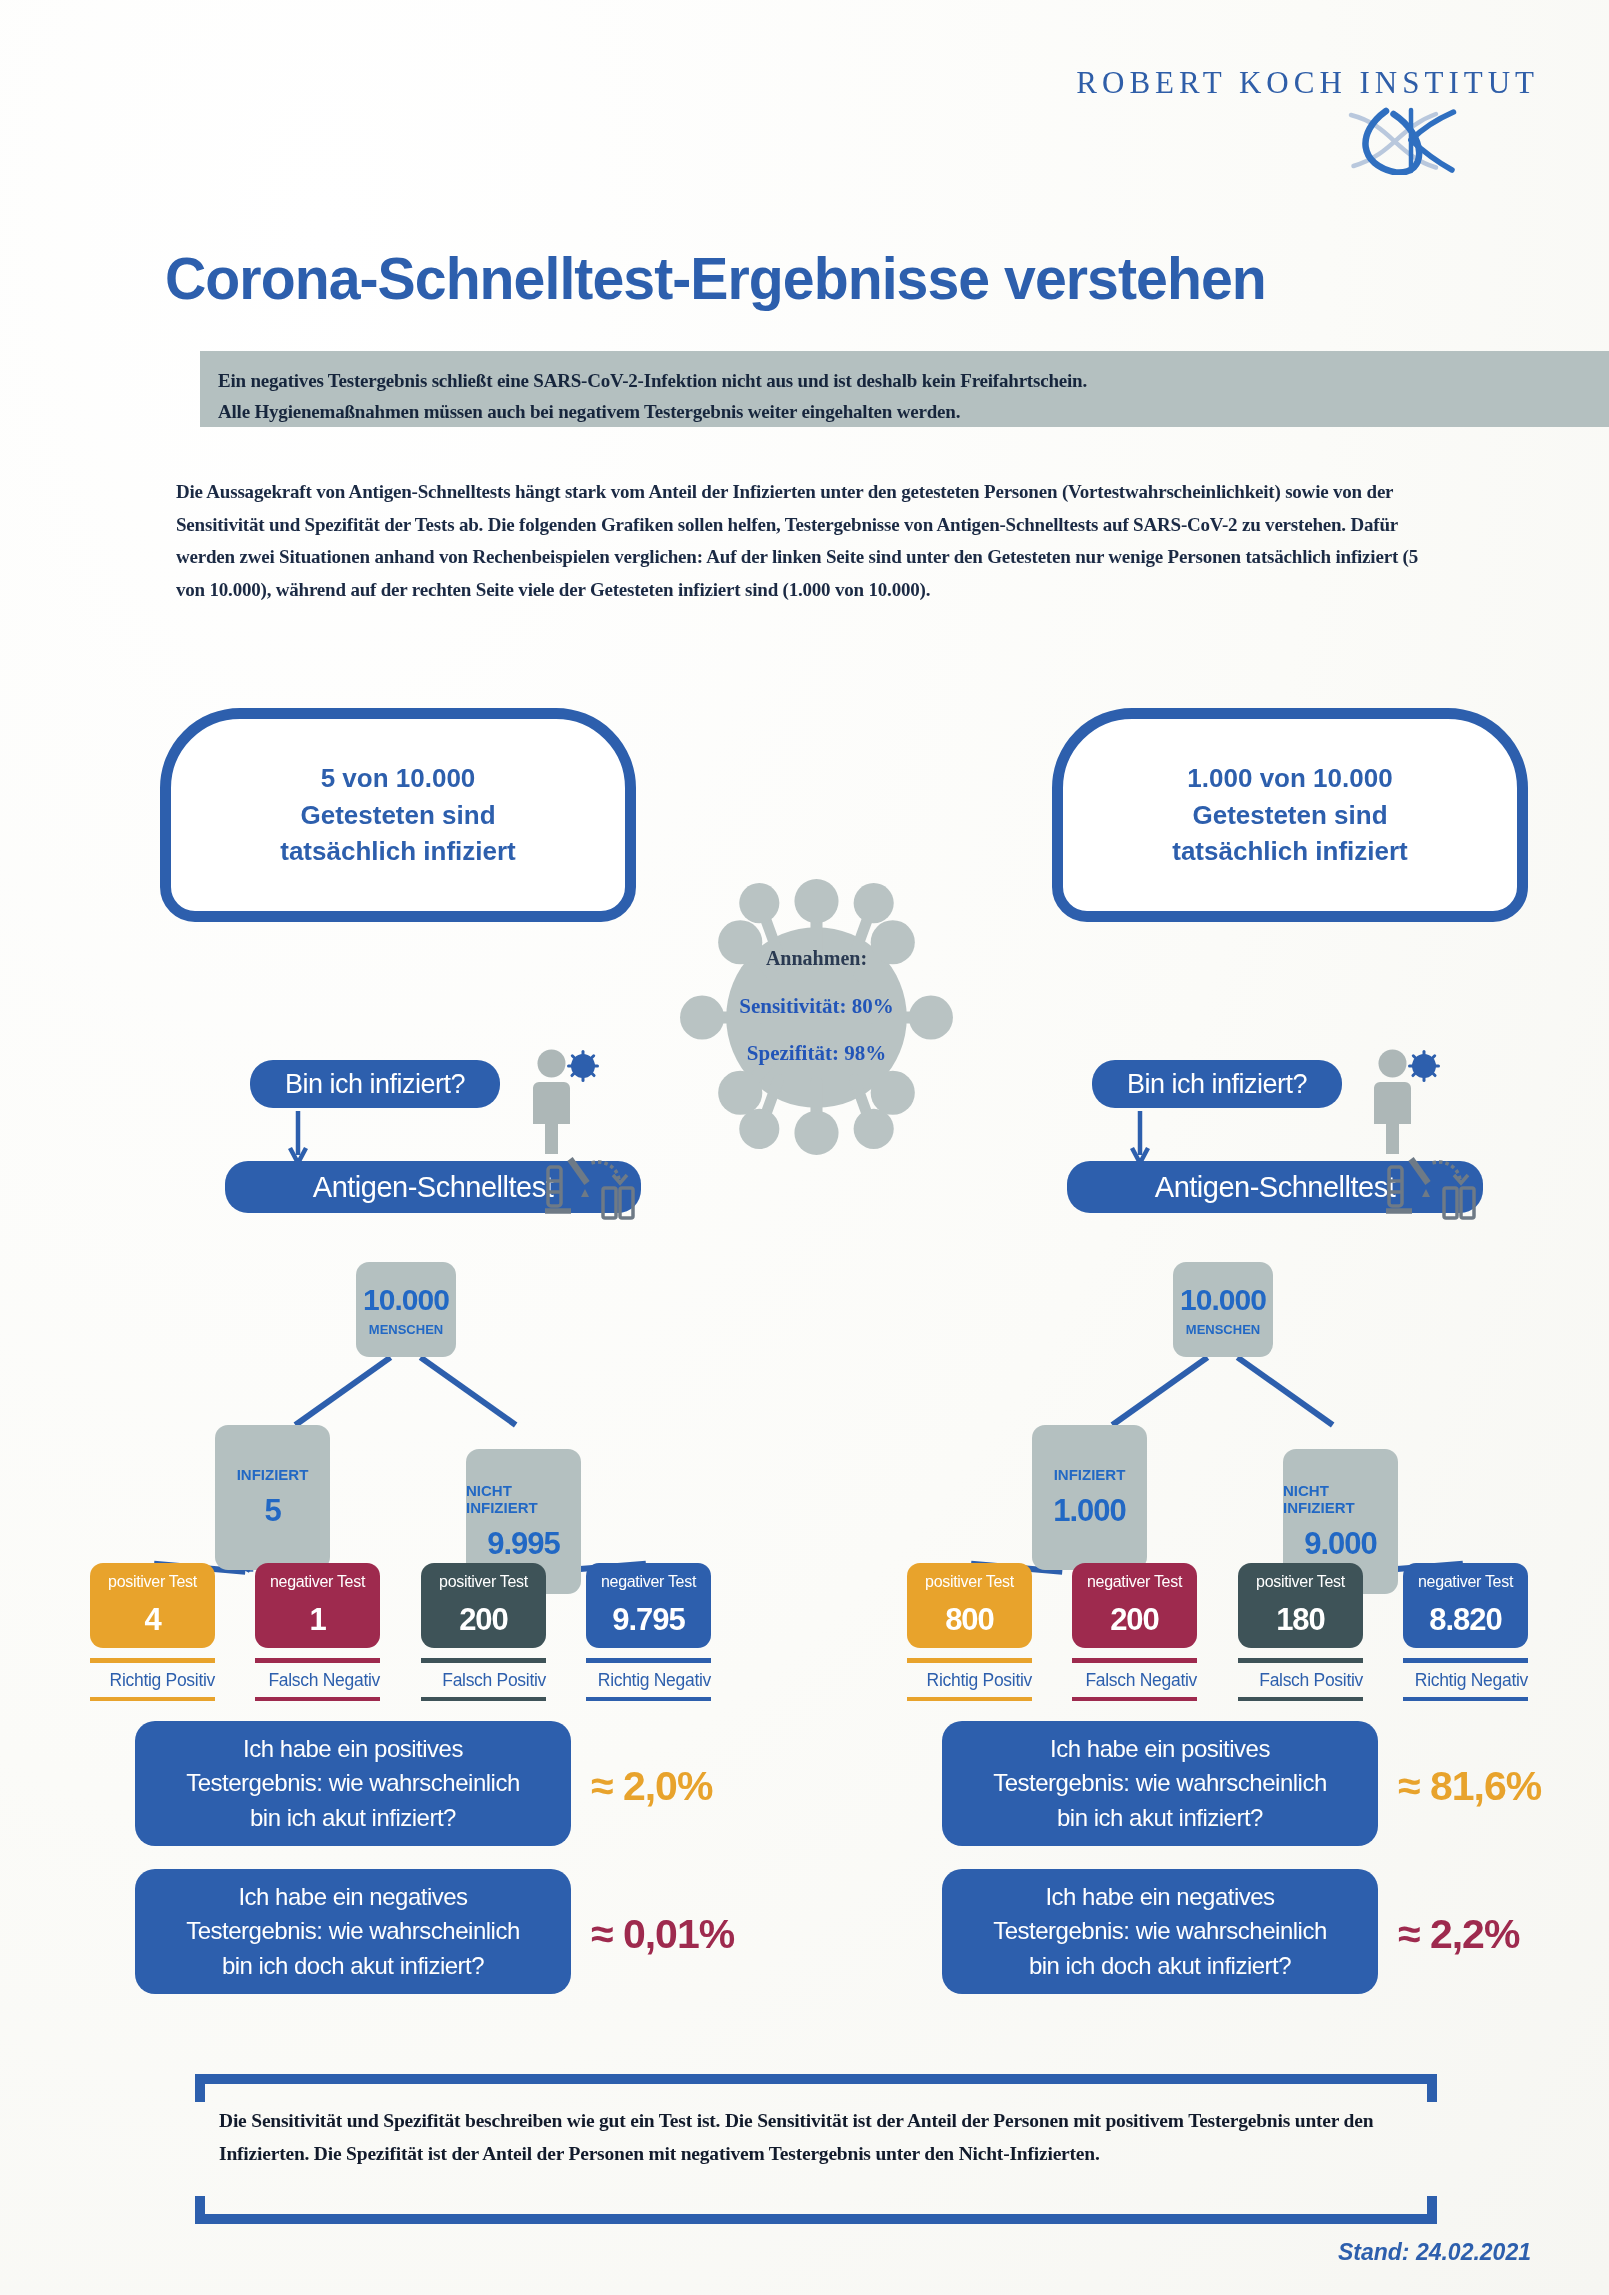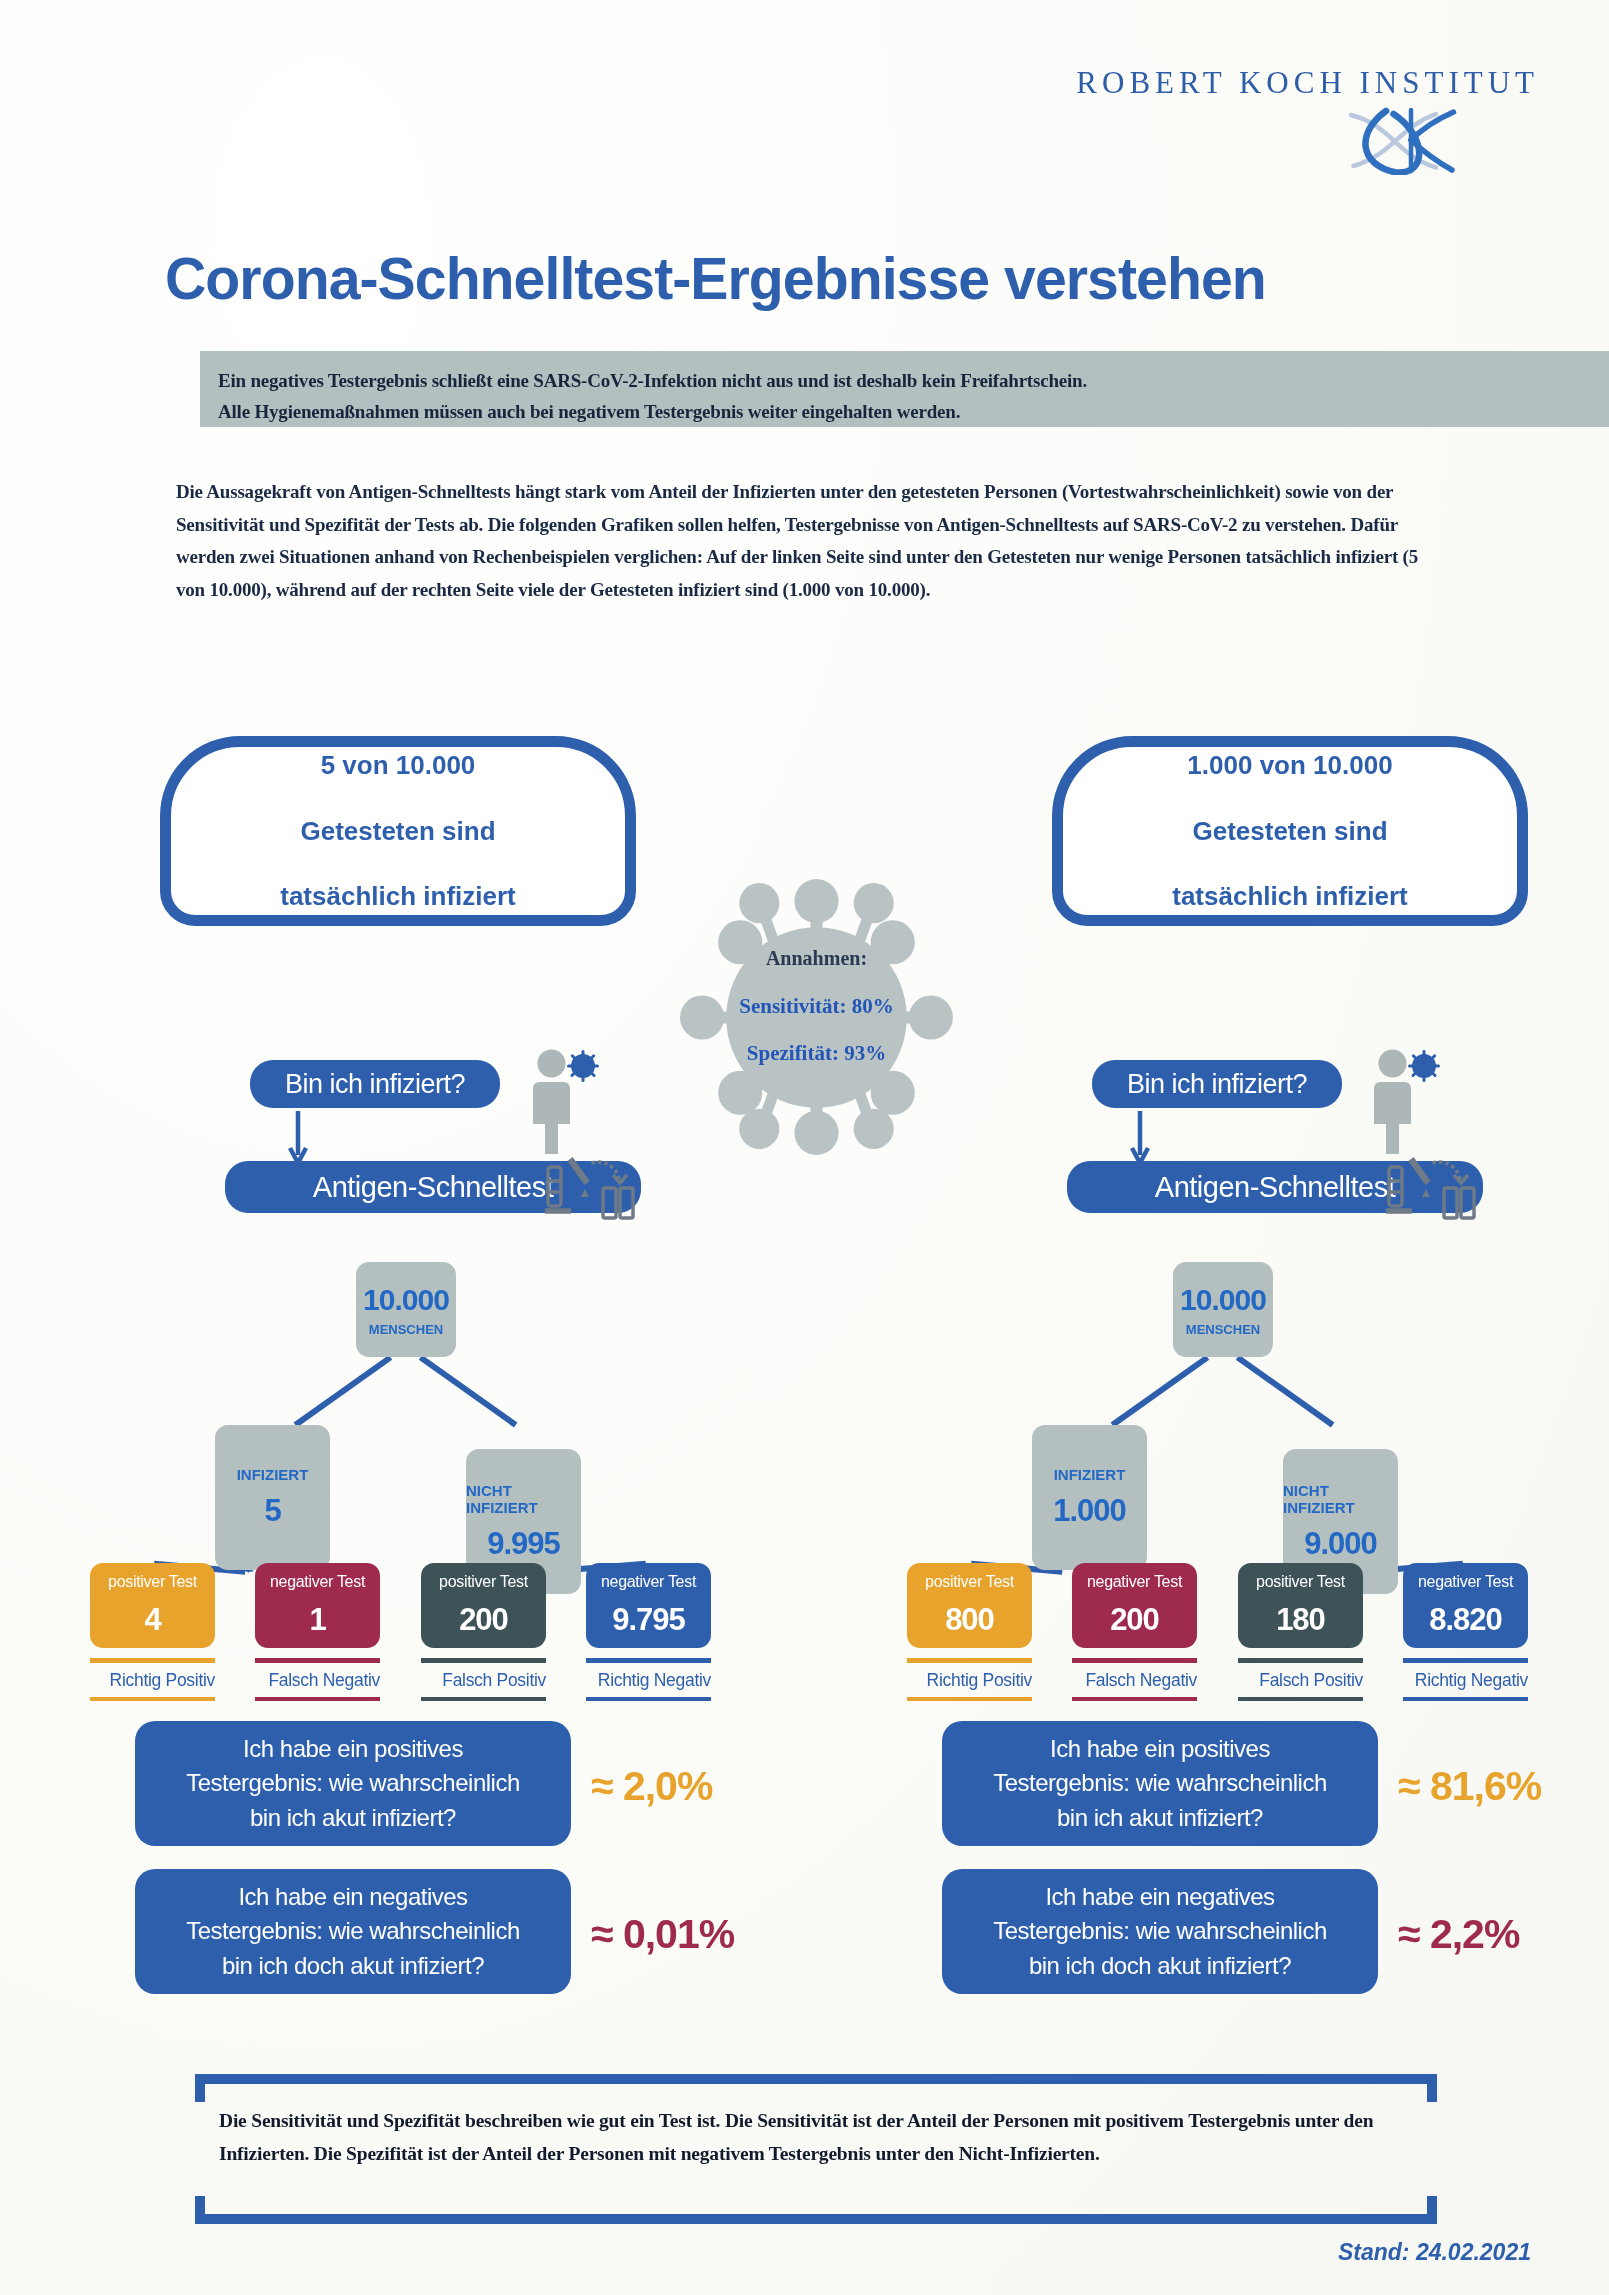--- a/index.html
+++ b/index.html
@@ -50,26 +50,26 @@
   
   .intro {
     position: absolute; left: 176px; top: 476px; width: 1262px;
     font-size: 19px; color: #1b2a44; line-height: 1.72;
     font-family: "Liberation Serif", serif; font-weight: 600;
     letter-spacing: -0.2px;
   }
 
   
   .scenario {
-    position: absolute; top: 736px; width: 476px; height: 190px;
+    position: absolute; top: 708px; width: 476px; height: 214px;
     border: 11px solid #2d5fad;
     border-radius: 80px 80px 35px 35px;
     background: #fff;
     display: flex; flex-direction: column;
-    align-items: center; justify-content: space-between;
+    align-items: center; justify-content: center;
     color: #2d5fad; font-weight: 800; font-size: 26px; line-height: 1.42;
   }
   .scenario.left { left: 160px; }
   .scenario.right { left: 1052px; }
   .scenario span { display: block; text-align: center; }
 
   
   .virus-wrap { position: absolute; left: 671px; top: 872px; width: 291px; height: 286px; }
   .virus-wrap svg { position: absolute; inset: 0; }
   .virus-text {
@@ -218,21 +218,21 @@
           <rect x="190" y="400" width="22" height="100" rx="11" transform="rotate(20 201 450)"></rect>
             <circle cx="176" cy="512" r="40"></circle>
           <rect x="368" y="400" width="22" height="100" rx="11" transform="rotate(-20 379 450)"></rect>
             <circle cx="404" cy="512" r="40"></circle>
         </g>
       </g>
     </svg>
     <div class="virus-text">
       <div class="anh">Annahmen:</div>
       <div class="sv">Sensitivität: 80%</div>
-      <div class="sp">Spezifität: 93%</div>
+      <div class="sp">Spezifität: 98%</div>
     </div>
   </div>
 
   <div class="pill q" style="left:250px; top:1060px;">Bin ich infiziert?</div>
   <svg class="arrowdown" style="left:288px; top:1111px;" viewBox="0 0 40 110">
     <path d="M20 0 L20 88" stroke="#2d5fad" stroke-width="9"></path>
       <path d="M4 74 L20 104 L36 74" fill="none" stroke="#2d5fad" stroke-width="9"></path>
   </svg>
   <div class="pill t" style="left:225px; top:1161px;">Antigen-Schnelltest</div>
   <svg class="person-ico" style="left:529px; top:1047px;" viewBox="0 0 140 220">

